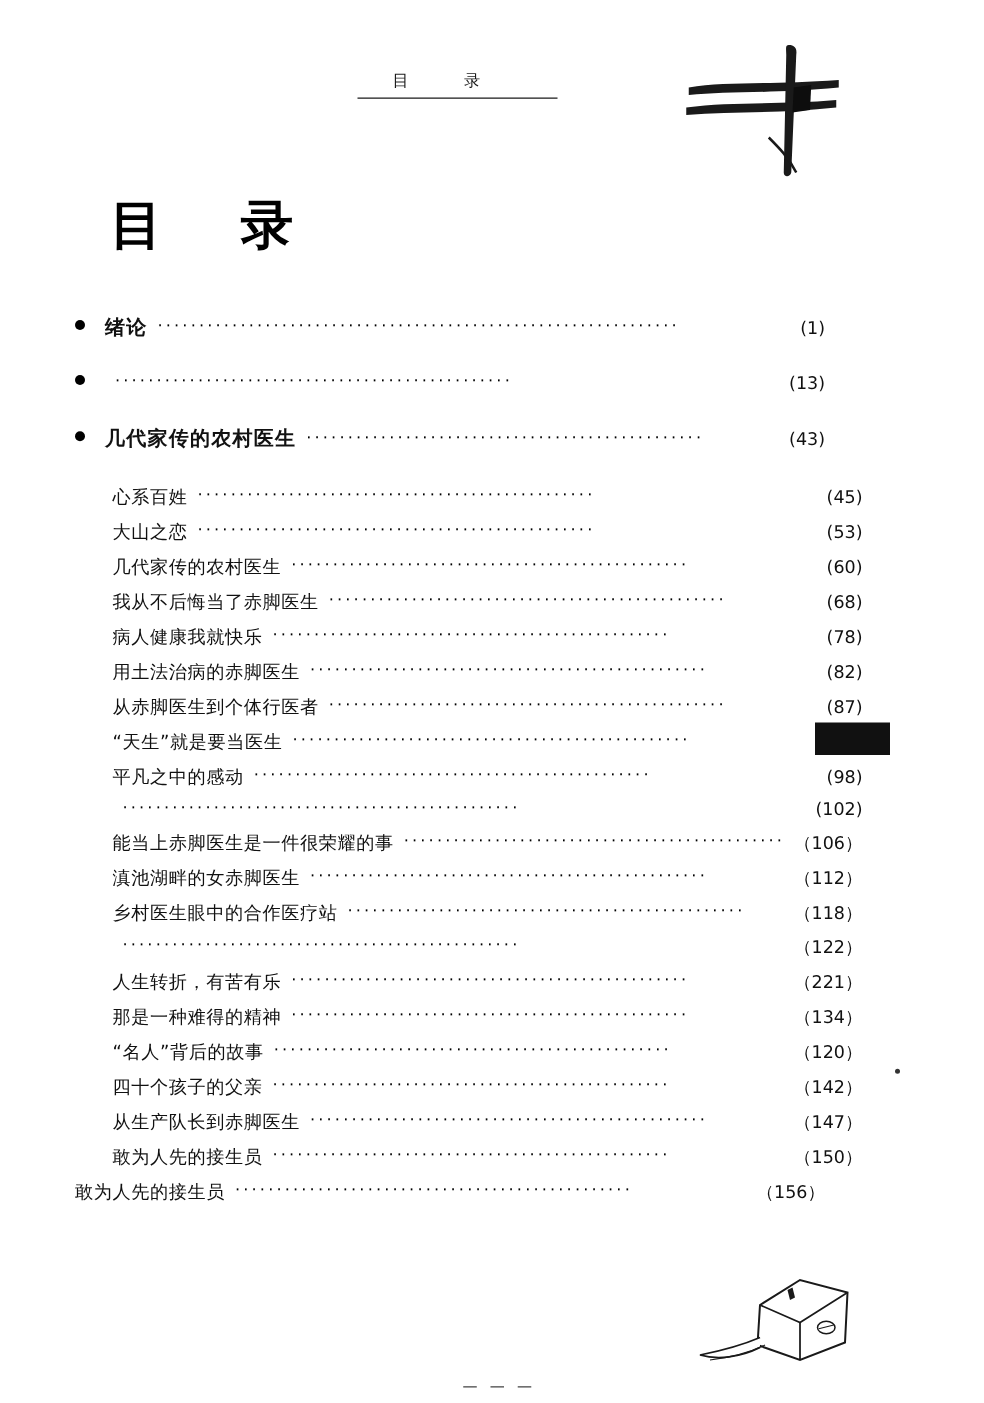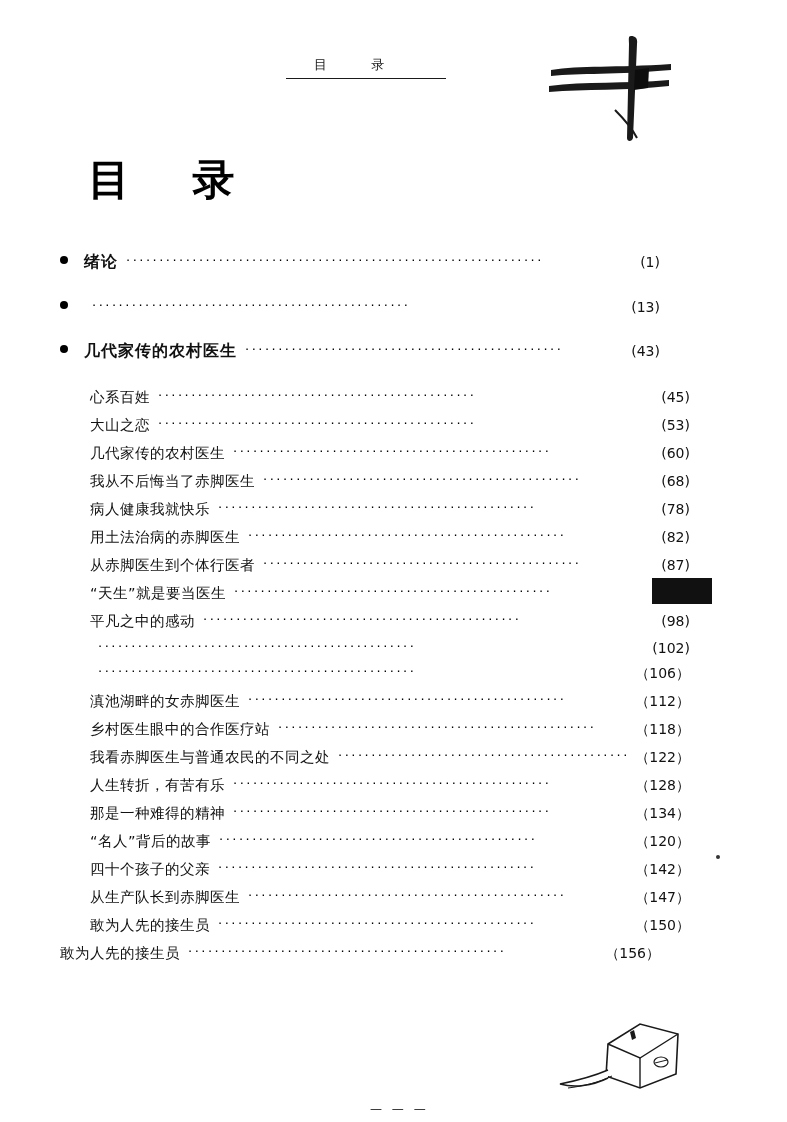--- a/index.html
+++ b/index.html
@@ -279,46 +279,46 @@
       <span class="leader">················································</span>
       <span class="pageno">(98)</span>
     </div>
 
     <div class="toc-entry lvl2">
       <span class="leader">················································</span>
       <span class="pageno">(102)</span>
     </div>
 
     <div class="toc-entry lvl2">
+      <span class="title">能当上赤脚医生是一件很荣耀的事</span>
       <span class="leader">················································</span>
       <span class="pageno">（106）</span>
     </div>
 
     <div class="toc-entry lvl2">
       <span class="title">滇池湖畔的女赤脚医生</span>
       <span class="leader">················································</span>
       <span class="pageno">（112）</span>
     </div>
 
     <div class="toc-entry lvl2">
       <span class="title">乡村医生眼中的合作医疗站</span>
       <span class="leader">················································</span>
       <span class="pageno">（118）</span>
     </div>
 
     <div class="toc-entry lvl2">
-      <span class="title">我看赤脚医生与普通农民的不同之处</span>
       <span class="leader">················································</span>
       <span class="pageno">（122）</span>
     </div>
 
     <div class="toc-entry lvl2">
       <span class="title">人生转折，有苦有乐</span>
       <span class="leader">················································</span>
-      <span class="pageno">（128）</span>
+      <span class="pageno">（221）</span>
     </div>
 
     <div class="toc-entry lvl2">
       <span class="title">那是一种难得的精神</span>
       <span class="leader">················································</span>
       <span class="pageno">（134）</span>
     </div>
 
     <div class="toc-entry lvl2">
       <span class="title">“名人”背后的故事</span>

